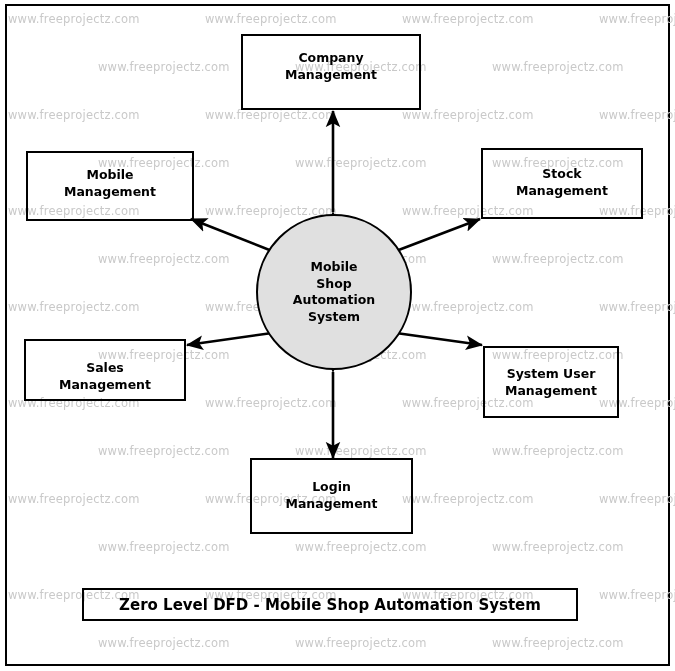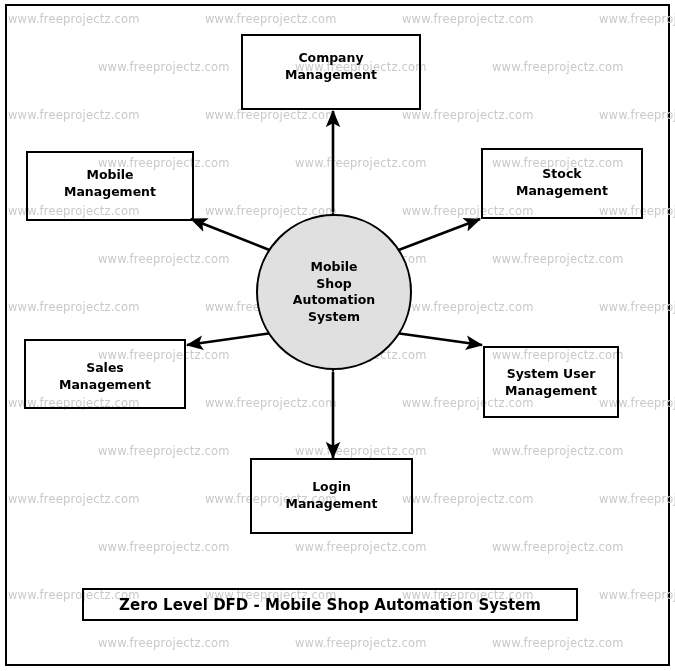--- a/index.html
+++ b/index.html
@@ -213,21 +213,21 @@
   <div class="entity-box" style="left:26px; top:151px; width:168px; height:70px; padding-top:13px;">
     <div class="entity-label">Mobile
 Management</div>
   </div>
 
   <div class="entity-box" style="left:481px; top:148px; width:162px; height:71px; padding-top:15px;">
     <div class="entity-label">Stock
 Management</div>
   </div>
 
-  <div class="entity-box" style="left:24px; top:339px; width:162px; height:70px; padding-top:18px;">
+  <div class="entity-box" style="left:24px; top:339px; width:162px; height:62px; padding-top:18px;">
     <div class="entity-label">Sales
 Management</div>
   </div>
 
   <div class="entity-box" style="left:483px; top:346px; width:136px; height:72px; padding-top:17px;">
     <div class="entity-label">System User
 Management</div>
   </div>
 
   <div class="entity-box" style="left:250px; top:458px; width:163px; height:76px; padding-top:18px;">

